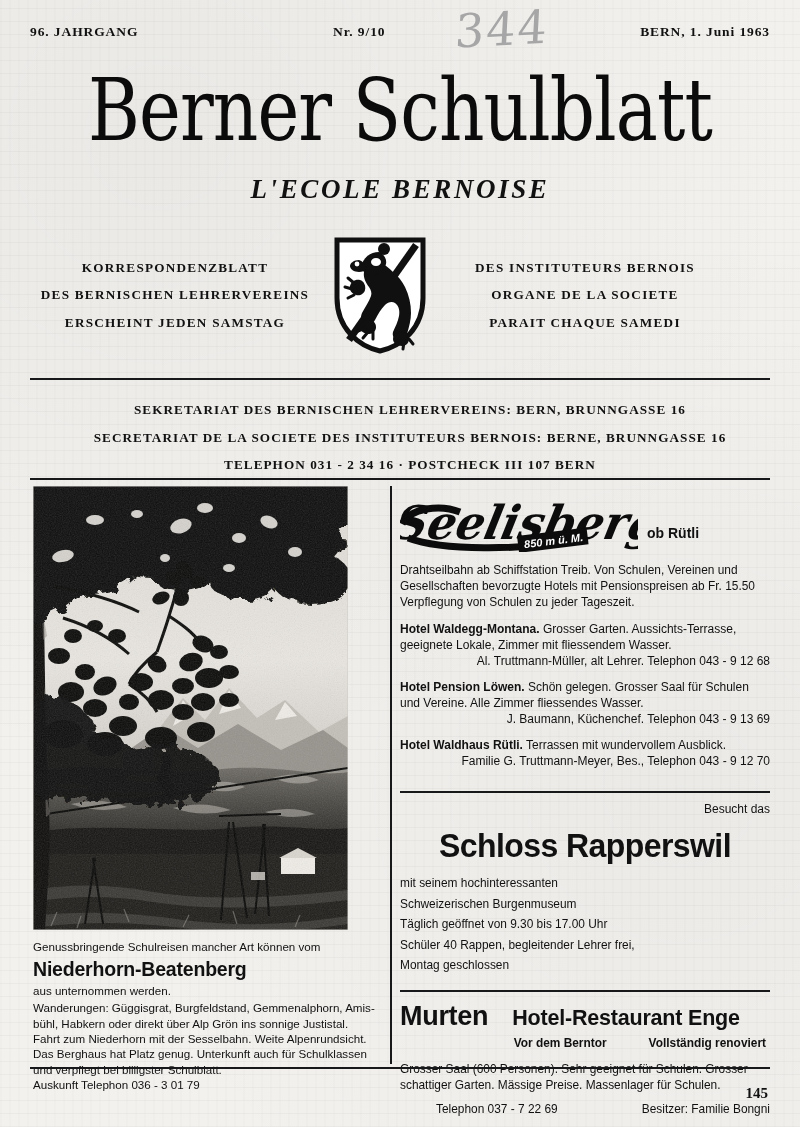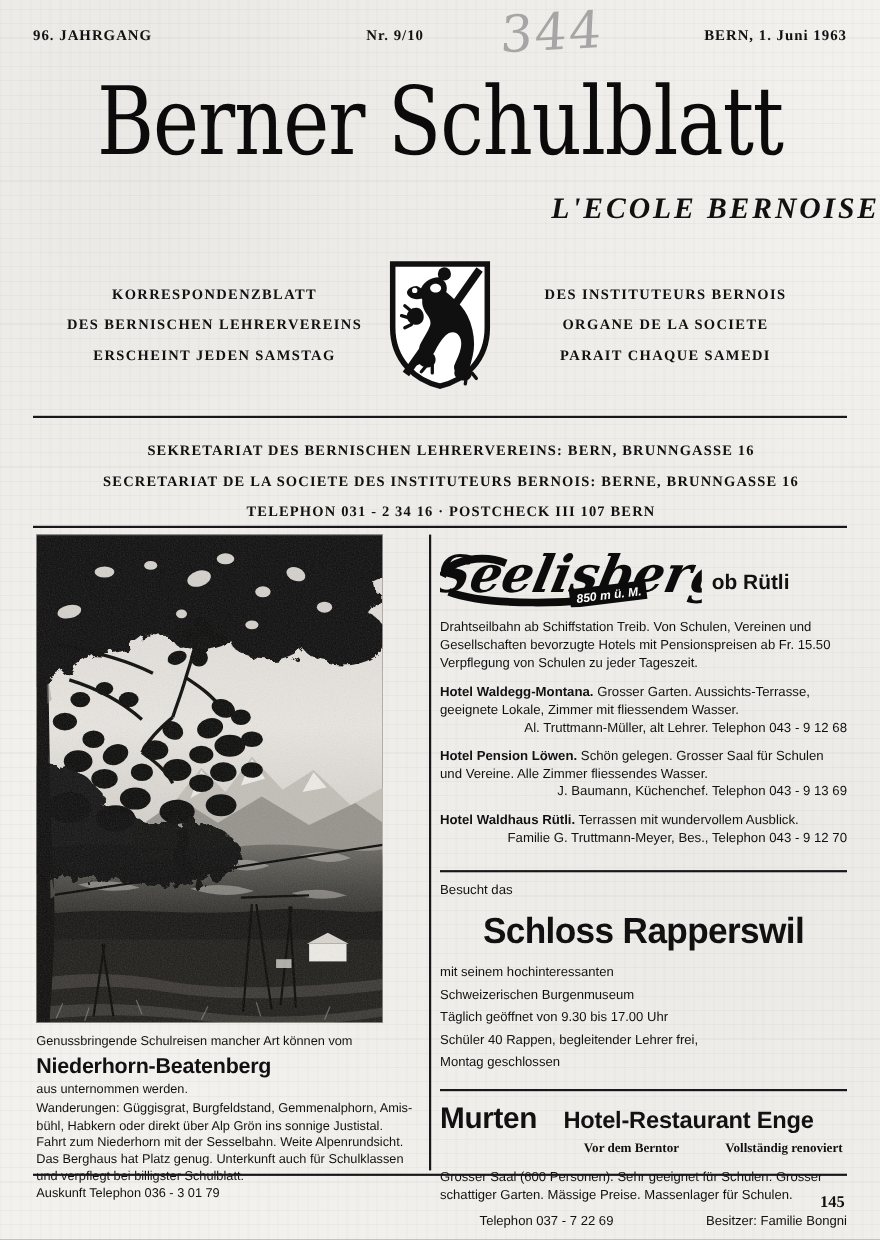--- a/index.html
+++ b/index.html
@@ -73,30 +73,28 @@
     transform: scaleX(0.93) scaleY(1.13);
     color: #0b0b0b;
   }
   .masthead .subtitle {
     margin-top: 26px;
     font-family: "Liberation Serif", serif;
     font-style: italic;
     font-weight: bold;
     font-size: 27px;
     letter-spacing: 2.6px;
-    text-align: right;
   }
 
   
   .crestrow {
     position: absolute;
     top: 236px; left: 30px; right: 30px;
     display: flex;
     align-items: center;
-    justify-content: center;
   }
   .crestcol {
     width: 290px;
     text-align: center;
     font-size: 13.2px;
     font-weight: bold;
     letter-spacing: 1.25px;
     line-height: 2.08;
   }
   .crestcol.left { text-align: center; }
@@ -189,34 +187,34 @@
   .seelis-head {
     display: flex;
     align-items: flex-end;
     gap: 9px;
     height: 60px;
   }
   .seelis-logo { width: 238px; height: 58px; flex: none; }
   .seelis-ob {
     font-family: "Liberation Sans", sans-serif;
     font-weight: bold;
-    font-size: 19px;
+    font-size: 14px;
     padding-bottom: 11px;
   }
   .ad-text {
     font-size: 11.9px;
     line-height: 1.34;
     margin-top: 11px;
   }
   .ad-text p { margin: 0; }
   .hotel { margin-top: 10px; font-size: 12px; line-height: 1.34; }
   .hotel .indent { display: block; text-align: right; }
 
   .besucht {
-    text-align: left;
+    text-align: right;
     font-size: 12px;
     margin-top: 2px;
   }
   .rappers {
     text-align: center;
     font-family: "Liberation Sans", sans-serif;
     font-weight: bold;
     font-size: 33px;
     letter-spacing: -0.6px;
     margin: 11px 0 4px;
@@ -246,21 +244,20 @@
     letter-spacing: -0.2px;
   }
   .murten-sub {
     display: flex;
     justify-content: flex-end;
     gap: 42px;
     font-size: 11.9px;
     font-weight: bold;
     margin-top: 4px;
     padding-right: 4px;
-    font-family: Liberation Serif, serif;
   }
   .murten-body {
     font-size: 11.9px;
     line-height: 1.36;
     margin-top: 11px;
   }
   .murten-body p { margin: 0; }
   .murten-tel {
     display: flex;
     justify-content: space-between;

